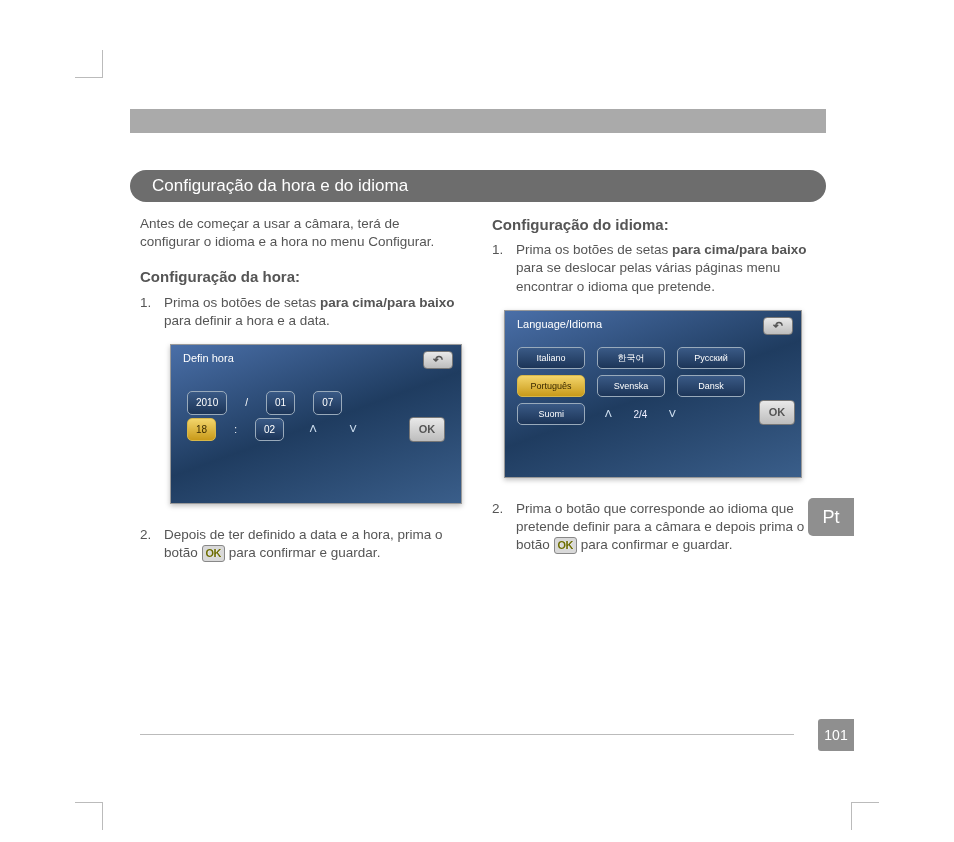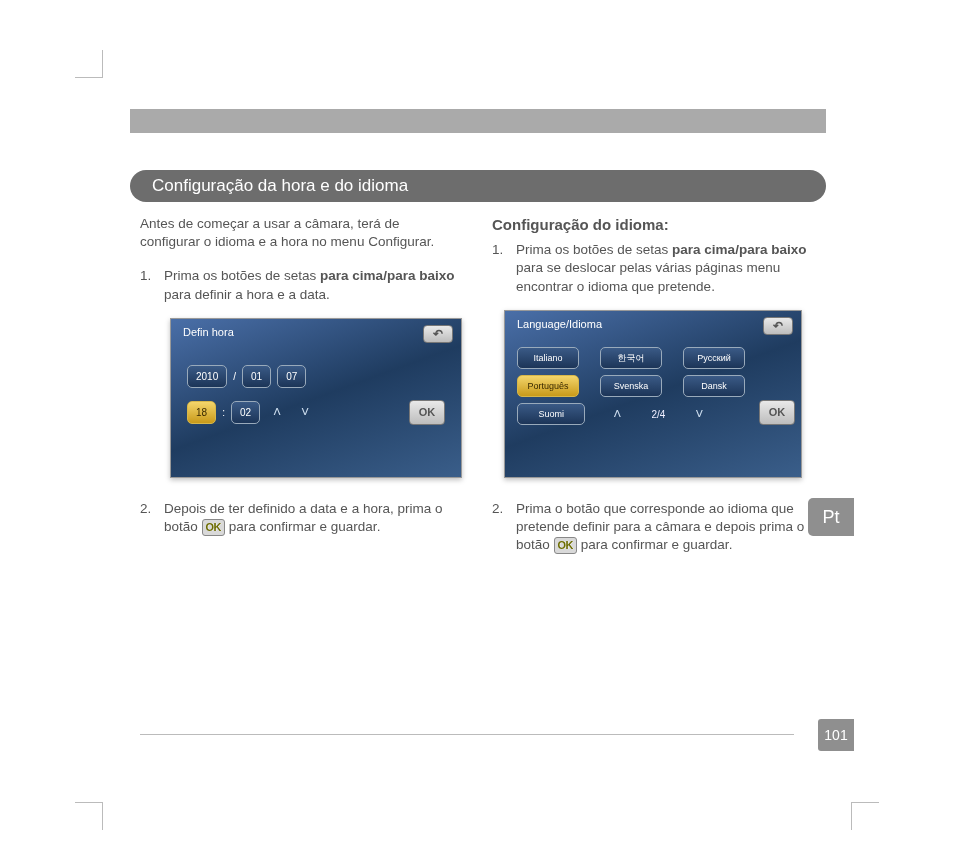--- a/index.html
+++ b/index.html
@@ -86,24 +86,24 @@
     color: #fff; font-size: 11px;
   }
   .back-btn {
     background: linear-gradient(#e9e9e9,#bdbdbd);
     border: 1px solid #777; border-radius: 4px;
     width: 30px; height: 18px;
     display: flex; align-items: center; justify-content: center;
     color: #555; font-size: 12px; font-weight: bold;
   }
   .date-row {
-    position: absolute; left: 16px; right: 16px; display: flex; gap: 6px; align-items: center;
+    position: absolute; left: 16px; right: 16px; display: flex; gap: 18px; align-items: center;
   }
   .date-row.r1 { top: 46px; }
-  .date-row.r2 { top: 81px; justify-content: space-between; }
+  .date-row.r2 { top: 72px; justify-content: space-between; }
   .chip {
     background: linear-gradient(#3a5a86,#1c3558);
     border: 1px solid #9ab;
     border-radius: 5px;
     padding: 4px 8px;
     color: #fff; font-size: 10px;
     text-align: center;
   }
   .chip.sel {
     background: linear-gradient(#f3d56b,#c99a1a);
@@ -119,21 +119,21 @@
     position: absolute; right: -42px; bottom: 38px;
     width: 36px; background: linear-gradient(#e9e9e9,#bdbdbd);
     border: 1px solid #777; border-radius: 4px; text-align: center;
     font-size: 11px; font-weight: bold; color: #555; padding: 4px 0;
   }
   .ok-btn-in { position: absolute; right: 6px; bottom: 60px; width: 36px; }
   .lang-grid {
     position: absolute; top: 36px; left: 12px; right: 56px;
     display: flex; flex-direction: column; gap: 6px;
   }
-  .lang-row { display: flex; gap: 21px; align-items: center; }
+  .lang-row { display: flex; gap: 12px; align-items: center; }
   .lang-chip {
     flex: 1;
     background: linear-gradient(#3a5a86,#1c3558);
     border: 1px solid #9ab; border-radius: 5px;
     padding: 4px 2px;
     color: #fff; font-size: 9px; text-align: center;
   }
   .lang-chip.sel {
     background: linear-gradient(#f3d56b,#c99a1a);
     color: #3a2a00; border-color: #d7b74a;
@@ -188,20 +188,21 @@
 
 <div class="top-bar"></div>
 
 <div class="section-title">Configuração da hora e do idioma</div>
 
 <div class="columns">
 
   <div class="col">
     <p class="intro">Antes de começar a usar a câmara, terá de configurar o idioma e a hora no menu Configurar.</p>
 
+    <p class="sub-head">Configuração da hora:</p>
 
     <ol>
       <li>
         <span class="num">1.</span>
         <span>
           <span class="inline-li">Prima os botões de setas </span><b>para cima/para baixo</b><span class="inline-li"> para definir a hora e a data.</span>
         </span>
       </li>
     </ol>
 

